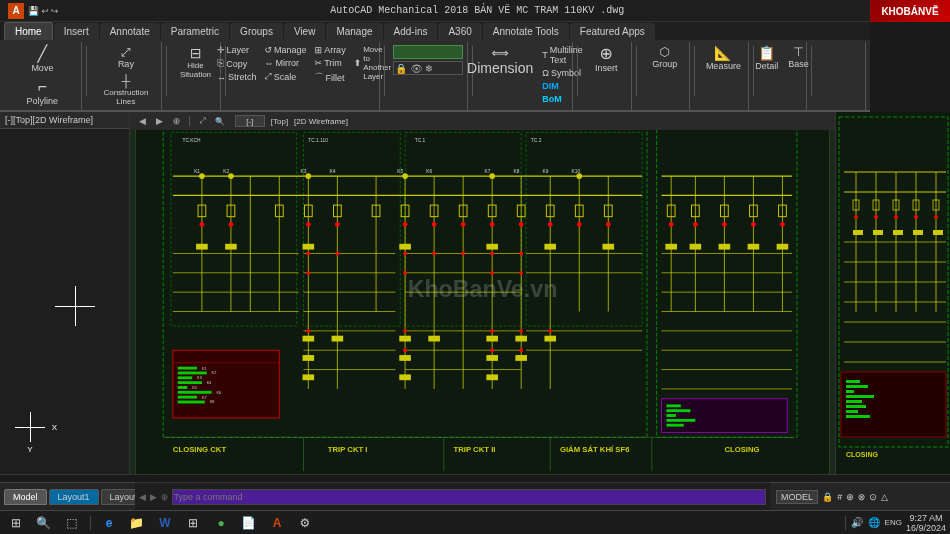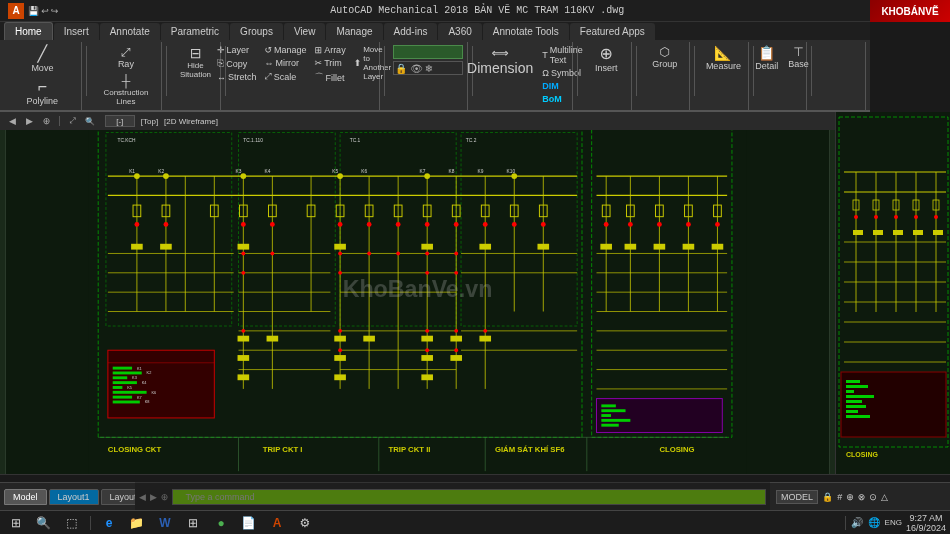--- a/index.html
+++ b/index.html
@@ -494,20 +494,41 @@
     <div class="ribbon-sep"></div>
 
     <div class="ribbon-group">
       <div class="ribbon-group-label">View ▾</div>
     </div>
   </div>
 </div>
 
 <div id="workspace">
 
+  <div id="left-panel">
+    <div class="panel-header">
+      <span style="font-size:9px;">[-][Top][2D Wireframe]</span>
+    </div>
+    <div class="panel-content">
+
+      <div style="position:absolute;bottom:40px;left:15px;">
+        <div style="position:relative;width:30px;height:30px;">
+          <div style="position:absolute;bottom:0;left:50%;width:1px;height:100%;background:#fff;"></div>
+          <div style="position:absolute;left:0;top:50%;width:100%;height:1px;background:#fff;"></div>
+          <span style="position:absolute;bottom:-12px;left:50%;transform:translateX(-50%);color:#fff;font-size:8px;">Y</span>
+          <span style="position:absolute;right:-12px;top:50%;transform:translateY(-50%);color:#fff;font-size:8px;">X</span>
+        </div>
+      </div>
+
+      <div style="position:relative;">
+        <div style="width:1px;height:40px;background:#fff;position:absolute;left:10px;top:-20px;"></div>
+        <div style="width:40px;height:1px;background:#fff;position:absolute;top:0;left:-10px;"></div>
+      </div>
+    </div>
+  </div>
 
   <div id="drawing-area">
     <div id="drawing-header">
       <div class="draw-header-btn">◀</div>
       <div class="draw-header-btn">▶</div>
       <div class="draw-header-btn">⊕</div>
       <div style="width:1px;height:10px;background:#555;margin:0 2px;"></div>
       <div class="draw-header-btn" style="font-size:8px;">⤢</div>
       <div class="draw-header-btn" style="font-size:8px;">🔍</div>
       <div style="width:30px;height:12px;background:#3a3a3a;border:1px solid #555;font-size:8px;color:#ccc;display:flex;align-items:center;justify-content:center;cursor:pointer;margin-left:2px;">[-]</div>
@@ -813,21 +834,21 @@
   <div style="padding:2px 8px;background:#555;border:1px solid #777;color:#fff;font-size:9px;cursor:pointer;border-radius:2px 2px 0 0;">Model</div>
   <div style="padding:2px 8px;background:#0369a1;border:1px solid #555;color:#ccc;font-size:9px;cursor:pointer;border-radius:2px 2px 0 0;">Layout1</div>
   <div style="padding:2px 8px;background:#3a3a3a;border:1px solid #555;color:#ccc;font-size:9px;cursor:pointer;border-radius:2px 2px 0 0;">Layout2</div>
   <div style="color:#888;font-size:10px;cursor:pointer;">+</div>
 </div>
 
 <div style="position:absolute;bottom:24px;left:135px;right:180px;height:28px;background:#1e1e1e;border-top:1px solid #333;display:flex;align-items:center;padding:0 4px;gap:4px;">
   <span style="color:#666;font-size:9px;">◀</span>
   <span style="color:#666;font-size:9px;">▶</span>
   <span style="color:#666;font-size:9px;">⊕</span>
-  <input type="text" style="flex: 1 1 0%; background: #4d7c0f; border: 1px solid rgb(68, 68, 68); color: rgb(204, 204, 204); font-size: 9px; padding: 2px 12px; outline: none;" placeholder="Type a command">
+  <input type="text" style="flex: 1 1 0%; background: #4c1d95; border: 1px solid rgb(68, 68, 68); color: rgb(204, 204, 204); font-size: 9px; padding: 2px 0; outline: none;" placeholder="Type a command">
 </div>
 
 <div style="position:absolute;bottom:24px;right:0;width:180px;height:28px;background:#252525;border-top:1px solid #444;display:flex;align-items:center;padding:0 6px;gap:4px;font-size:9px;color:#ccc;">
   <span style="background:#3a3a3a;padding:1px 4px;border:1px solid #555;cursor:pointer;">MODEL</span>
   <span style="cursor:pointer;">🔒</span>
   <span style="cursor:pointer;">#</span>
   <span style="cursor:pointer;">⊕</span>
   <span style="cursor:pointer;">⊗</span>
   <span style="cursor:pointer;">⊙</span>
   <span style="cursor:pointer;">△</span>

